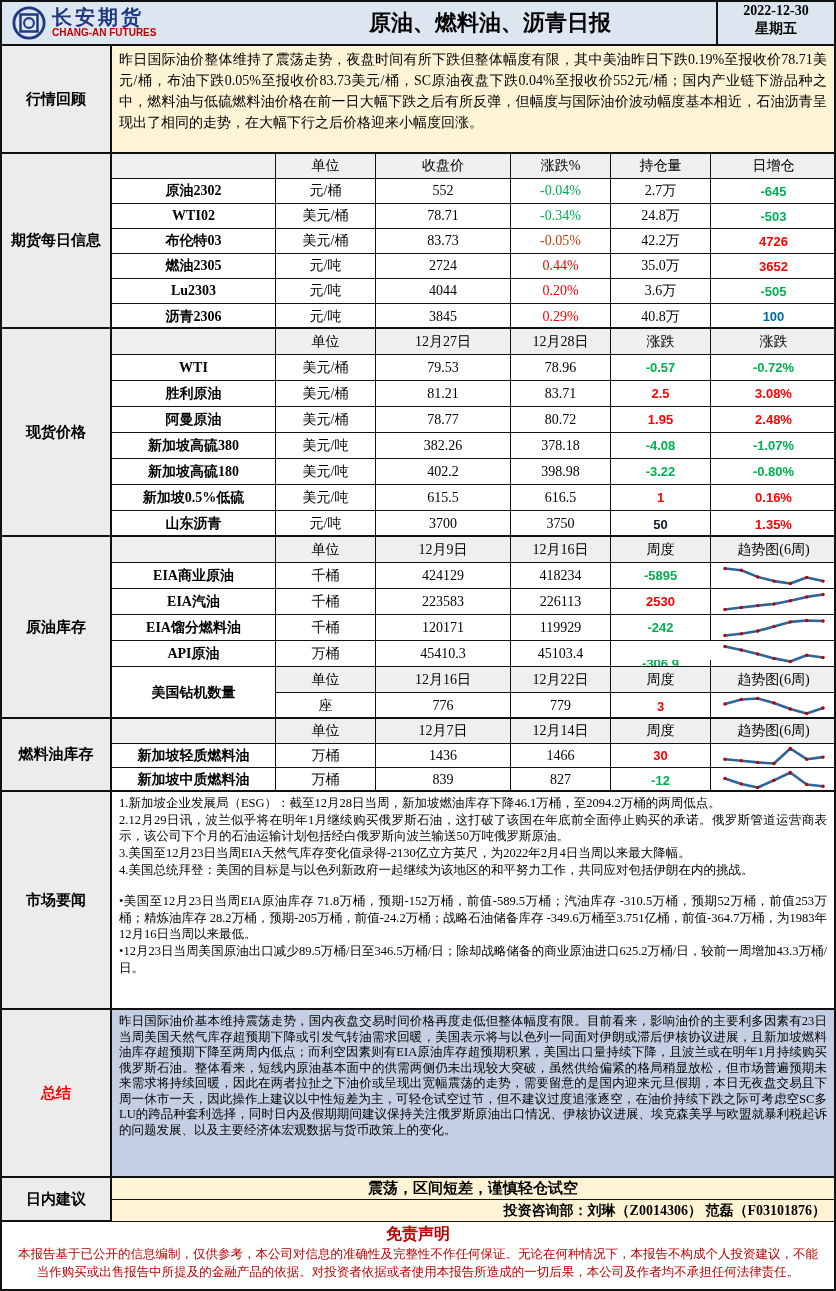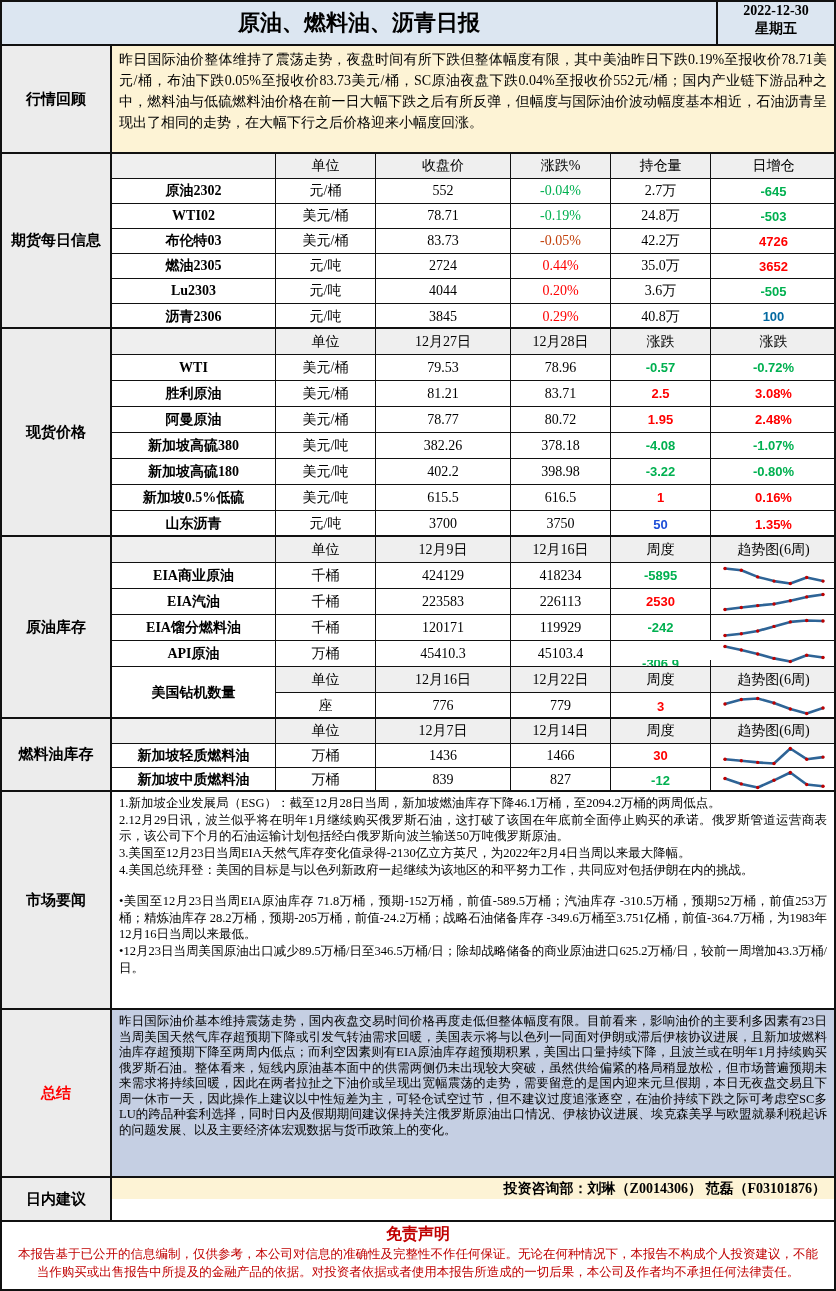--- a/index.html
+++ b/index.html
@@ -50,20 +50,31 @@
   .disclaimer{padding:2px 10px 0;text-align:center}
   .disc-title{font-weight:bold;font-size:16px;color:#C00000;line-height:1.3}
   .disc-text{font-size:12.5px;color:#C00000;line-height:1.45}
 </style>
 </head>
 <body>
 
 <div class="page">
 
   <div class="hdr">
+    <div class="logo">
+      <svg viewBox="0 0 36 36">
+        <circle cx="18" cy="18" r="16" fill="none" stroke="#1F3880" stroke-width="3"></circle>
+        <rect x="9" y="9" width="18" height="18" fill="none" stroke="#1F3880" stroke-width="2.6"></rect>
+        <circle cx="18" cy="18" r="5.2" fill="none" stroke="#1F3880" stroke-width="2.2"></circle>
+      </svg>
+      <div>
+        <div class="logo-cn">长安期货</div>
+        <div class="logo-en">CHANG-AN FUTURES</div>
+      </div>
+    </div>
     <div class="hdr-title">原油、燃料油、沥青日报</div>
     <div class="hdr-date">
       <div>2022-12-30</div>
       <div>星期五</div>
     </div>
   </div>
 
   <div class="sec" style="height:108px">
     <div class="sec-label">行情回顾</div>
     <div class="sec-body cream review-text">昨日国际油价整体维持了震荡走势，夜盘时间有所下跌但整体幅度有限，其中美油昨日下跌0.19%至报收价78.71美元/桶，布油下跌0.05%至报收价83.73美元/桶，SC原油夜盘下跌0.04%至报收价552元/桶；国内产业链下游品种之中，燃料油与低硫燃料油价格在前一日大幅下跌之后有所反弹，但幅度与国际油价波动幅度基本相近，石油沥青呈现出了相同的走势，在大幅下行之后价格迎来小幅度回涨。</div>
@@ -85,21 +96,21 @@
         <div class="c">元/桶</div>
         <div class="c">552</div>
         <div class="c" style="color: rgb(0, 176, 80);">-0.04%</div>
         <div class="c">2.7万</div>
         <div class="c chg e" style="color: rgb(0, 176, 80);">-645</div>
       </div>
       <div class="row">
         <div class="c nm">WTI02</div>
         <div class="c">美元/桶</div>
         <div class="c">78.71</div>
-        <div class="c" style="color: rgb(0, 176, 80);">-0.19%</div>
+        <div class="c" style="color: rgb(0, 176, 80);">-0.34%</div>
         <div class="c">24.8万</div>
         <div class="c chg e" style="color: rgb(0, 176, 80);">-503</div>
       </div>
       <div class="row">
         <div class="c nm">布伦特03</div>
         <div class="c">美元/桶</div>
         <div class="c">83.73</div>
         <div class="c" style="color: #c2410c;">-0.05%</div>
         <div class="c">42.2万</div>
         <div class="c chg e" style="color: rgb(255, 0, 0);">4726</div>
@@ -188,21 +199,21 @@
         <div class="c">615.5</div>
         <div class="c">616.5</div>
         <div class="c chg" style="color: rgb(255, 0, 0);">1</div>
         <div class="c chg e" style="color: rgb(255, 0, 0);">0.16%</div>
       </div>
       <div class="row">
         <div class="c nm b0">山东沥青</div>
         <div class="c b0">元/吨</div>
         <div class="c b0">3700</div>
         <div class="c b0">3750</div>
-        <div class="c chg b0" style="color: #1d4ed8;">50</div>
+        <div class="c chg b0" style="color: #0f172a;">50</div>
         <div class="c chg e b0" style="color: rgb(255, 0, 0);">1.35%</div>
       </div>
     </div>
   </div>
 
   <div class="sec" style="height:182px">
     <div class="sec-label">原油库存</div>
     <div class="sec-body grid g-inv">
       <div class="row">
         <div class="c th"></div>
@@ -380,20 +391,21 @@
   </div>
 
   <div class="sec" style="height:168px">
     <div class="sec-label red">总结</div>
     <div class="sec-body summary">昨日国际油价基本维持震荡走势，国内夜盘交易时间价格再度走低但整体幅度有限。目前看来，影响油价的主要利多因素有23日当周美国天然气库存超预期下降或引发气转油需求回暖，美国表示将与以色列一同面对伊朗或滞后伊核协议进展，且新加坡燃料油库存超预期下降至两周内低点；而利空因素则有EIA原油库存超预期积累，美国出口量持续下降，且波兰或在明年1月持续购买俄罗斯石油。整体看来，短线内原油基本面中的供需两侧仍未出现较大突破，虽然供给偏紧的格局稍显放松，但市场普遍预期未来需求将持续回暖，因此在两者拉扯之下油价或呈现出宽幅震荡的走势，需要留意的是国内迎来元旦假期，本日无夜盘交易且下周一休市一天，因此操作上建议以中性短差为主，可轻仓试空过节，但不建议过度追涨逐空，在油价持续下跌之际可考虑空SC多LU的跨品种套利选择，同时日内及假期期间建议保持关注俄罗斯原油出口情况、伊核协议进展、埃克森美孚与欧盟就暴利税起诉的问题发展、以及主要经济体宏观数据与货币政策上的变化。</div>
   </div>
 
   <div class="sec" style="height:44px">
     <div class="sec-label">日内建议</div>
     <div class="sec-body">
+      <div class="advice-row1">震荡，区间短差，谨慎轻仓试空</div>
       <div class="advice-row2">投资咨询部：刘琳（Z0014306） 范磊（F03101876）</div>
     </div>
   </div>
 
   <div class="disclaimer">
     <div class="disc-title">免责声明</div>
     <div class="disc-text">本报告基于已公开的信息编制，仅供参考，本公司对信息的准确性及完整性不作任何保证。无论在何种情况下，本报告不构成个人投资建议，不能当作购买或出售报告中所提及的金融产品的依据。对投资者依据或者使用本报告所造成的一切后果，本公司及作者均不承担任何法律责任。</div>
   </div>
 
 </div>

